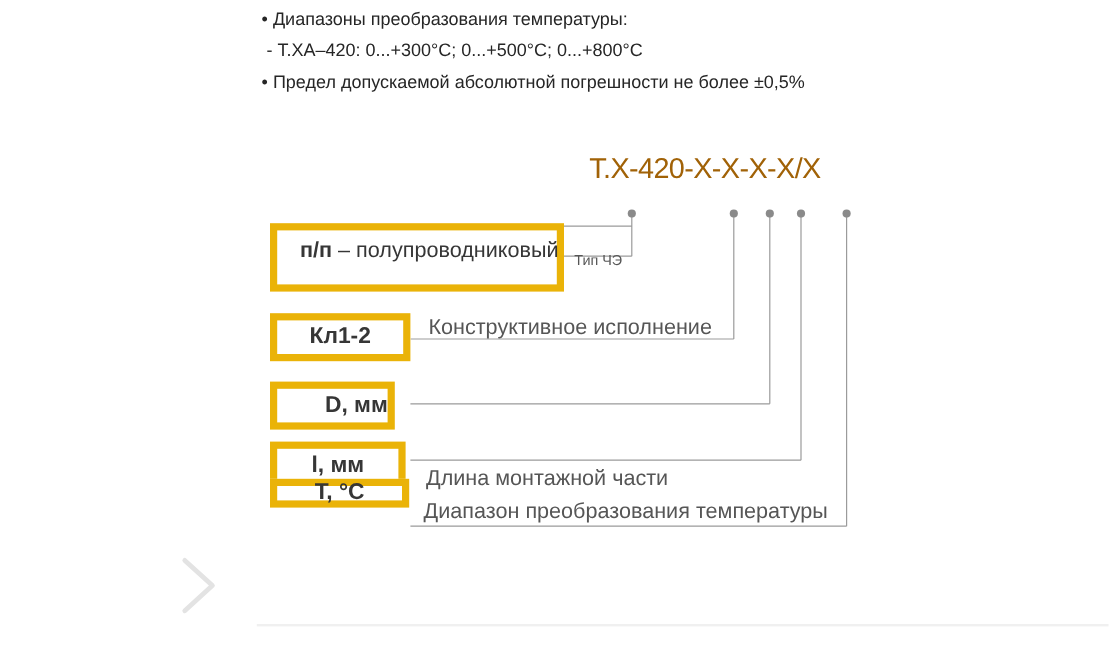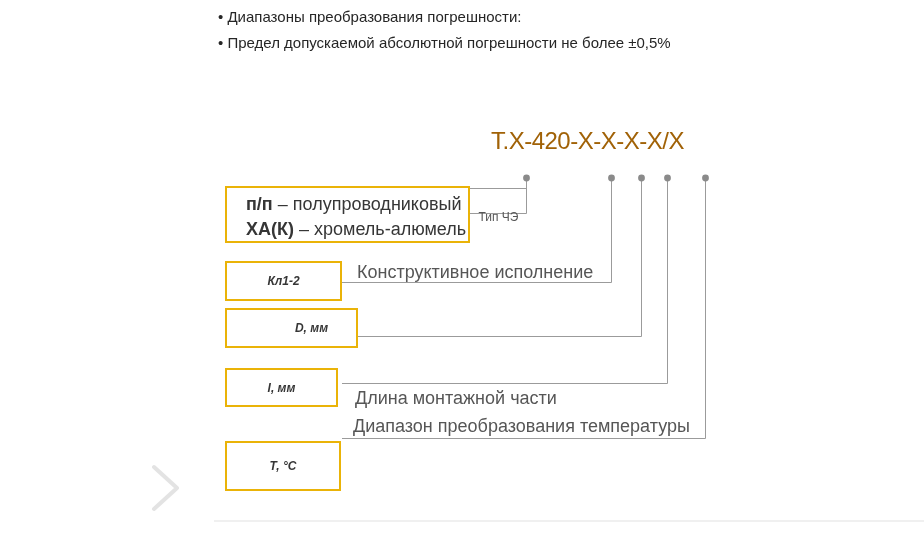--- a/index.html
+++ b/index.html
@@ -21,33 +21,33 @@
   .model-code{
     position:absolute;left:491px;top:127px;
     font-size:24px;font-weight:500;letter-spacing:-0.5px;
     color:#a16207;white-space:nowrap;
   }
   
   .connectors{position:absolute;left:0;top:0;width:924px;height:539px;pointer-events:none;}
   
   .dbox{
     position:absolute;
-    background:#ffffff;border:2px solid #eab308;
+    background:#ffffff;border:6px solid #eab308;
     box-sizing:border-box;
     color:#363636;
   }
   .dbox.sensor{
     left:225px;top:186px;width:245px;height:57px;
     font-size:18px;line-height:25px;padding:4px 0 0 19px;
     white-space:nowrap;
   }
   .dbox.small{
     left:225px;width:117px;height:40px;
     display:flex;align-items:center;justify-content:center;
-    font-size:12px;font-weight:bold;white-space:nowrap;font-style:italic;
+    font-size:19px;font-weight:bold;white-space:nowrap;
   }
   .dbox .pfx{font-weight:bold;}
   
   .callout{
     position:absolute;
     font-size:18px;color:#565656;white-space:nowrap;
   }
   .type-callout{
     position:absolute;left:470px;top:204px;width:57px;height:25px;
     display:flex;align-items:center;justify-content:center;
@@ -63,21 +63,22 @@
     position:absolute;left:214px;top:520px;width:710px;height:2px;
     background:#f0f0f0;
   }
 </style>
 </head>
 <body>
 
 <div class="page">
 
   <div class="specs">
-    <div>• Диапазоны преобразования погрешности:</div>
+    <div>• Диапазоны преобразования температуры:</div>
+    <div class="sub">- Т.ХА–420: 0...+300°С; 0...+500°С; 0...+800°С</div>
     <div>• Предел допускаемой абсолютной погрешности не более ±0,5%</div>
   </div>
 
   <div class="model-code">Т.Х-420-Х-Х-Х-Х/Х</div>
 
   <svg class="connectors" width="924" height="539" viewBox="0 0 924 539" xmlns="http://www.w3.org/2000/svg">
     <g stroke="#9b9b9b" stroke-width="1" fill="none">
 
       <path d="M470 188.5 H526.5 M470 213.5 H526.5 M526.5 181 V213.5"></path>
 
@@ -93,28 +94,27 @@
       <circle cx="526.5" cy="178" r="3.4"></circle>
       <circle cx="611.5" cy="178" r="3.4"></circle>
       <circle cx="641.5" cy="178" r="3.4"></circle>
       <circle cx="667.5" cy="178" r="3.4"></circle>
       <circle cx="705.5" cy="178" r="3.4"></circle>
     </g>
   </svg>
 
   <div class="dbox sensor">
     <div><span class="pfx">п/п</span><span> – полупроводниковый</span></div>
-    <div><span class="pfx">ХА(К)</span><span> – хромель-алюмель</span></div>
   </div>
   <div class="type-callout">Тип ЧЭ</div>
 
   <div class="dbox small" style="top:261px;">Кл1-2</div>
-  <div class="dbox small" style="top:308px;width:133px;padding-left:40px;">D, мм</div>
+  <div class="dbox small" style="top:318px;width:104px;padding-left:40px;">D, мм</div>
   <div class="dbox small" style="top:368px;width:113px;height:39px;text-align:center;">l, мм</div>
-  <div class="dbox small" style="top:441px;width:116px;height:50px;">Т, °С</div>
+  <div class="dbox small" style="top:399px;width:116px;height:24px;">Т, °С</div>
 
   <div class="callout" style="left:357px;top:262px;">Конструктивное исполнение</div>
   <div class="callout" style="left:355px;top:388px;">Длина монтажной части</div>
   <div class="callout" style="left:353px;top:416px;">Диапазон преобразования температуры</div>
 
   <svg class="chevron" viewBox="0 0 38 50" xmlns="http://www.w3.org/2000/svg">
     <polyline points="7,4 30,25 7,46" fill="none" stroke="#e3e3e3" stroke-width="4" stroke-linecap="round" stroke-linejoin="round"></polyline>
   </svg>
 
   <div class="divider"></div>

